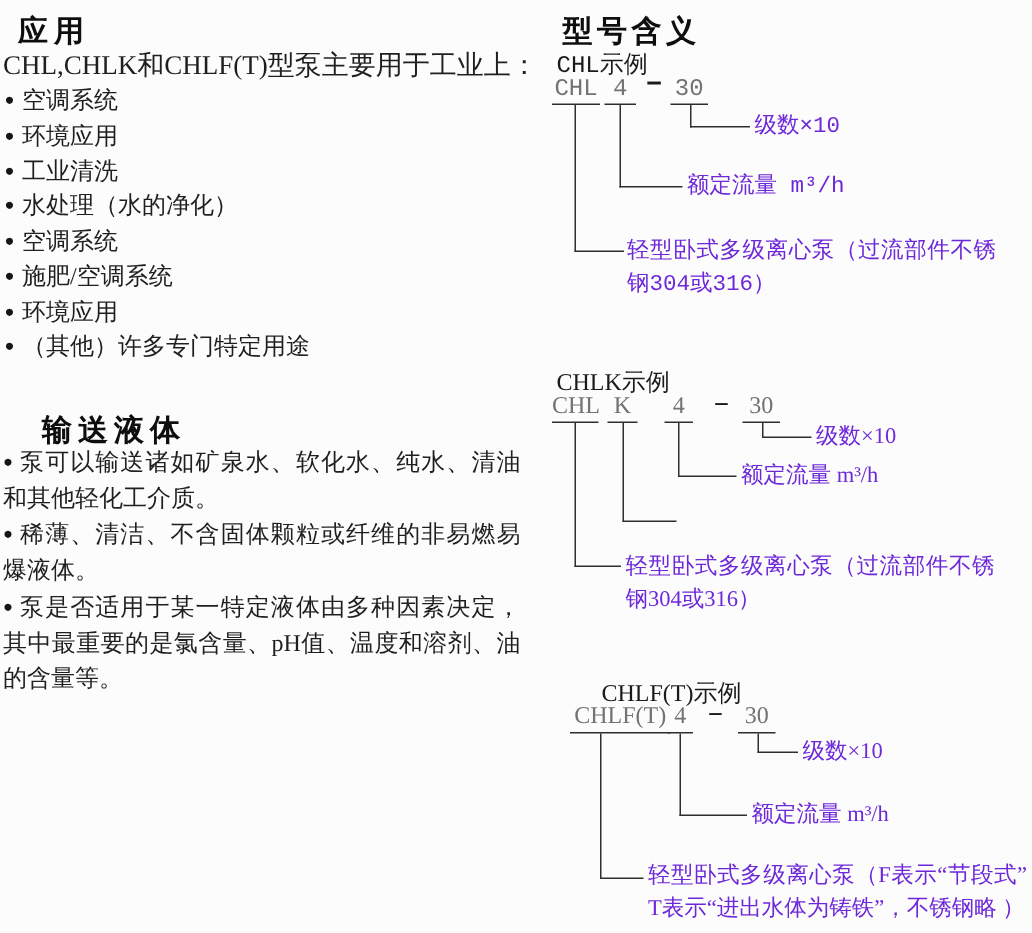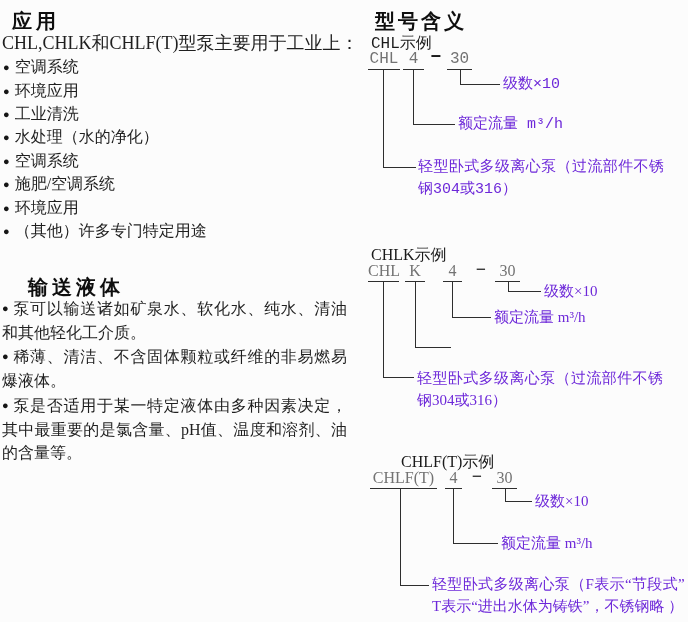--- a/index.html
+++ b/index.html
@@ -123,21 +123,21 @@
       <div class="lab" style="left:126px; top:65px;">额定流量 m³/h</div>
 
       <div class="conn" style="left:47px; top:39px; width:35px; height:65px;"></div>
 
       <div class="conn" style="left:15px; top:39px; width:30px; height:95px;"></div>
       <div class="lab wrap" style="left:49px; top:124px; width:246px;">轻型卧式多级离心泵（过流部件不锈钢304或316）</div>
     </div>
 
     <div class="diagram" style="left:368px; top:450px; width:320px; height:172px;">
       <div class="dtitle" style="left:16px;margin-left:17px;">CHLF(T)示例</div>
-      <span class="seg" style="left:2px; width:67px;">CHLF(T)</span>
+      <span class="seg" style="left:12px; width:67px;">CHLF(T)</span>
       <span class="seg" style="left:77px; width:17px;">4</span>
       <span class="dash" style="left:100px; width:18px;">−</span>
       <span class="seg" style="left:124px; width:25px;">30</span>
 
       <div class="conn" style="left:137px; top:39px; width:26px; height:12px;"></div>
       <div class="lab" style="left:167px; top:42px;">级数×10</div>
 
       <div class="conn" style="left:85px; top:39px; width:44px; height:54px;"></div>
       <div class="lab" style="left:133px; top:84px;">额定流量 m³/h</div>
 

